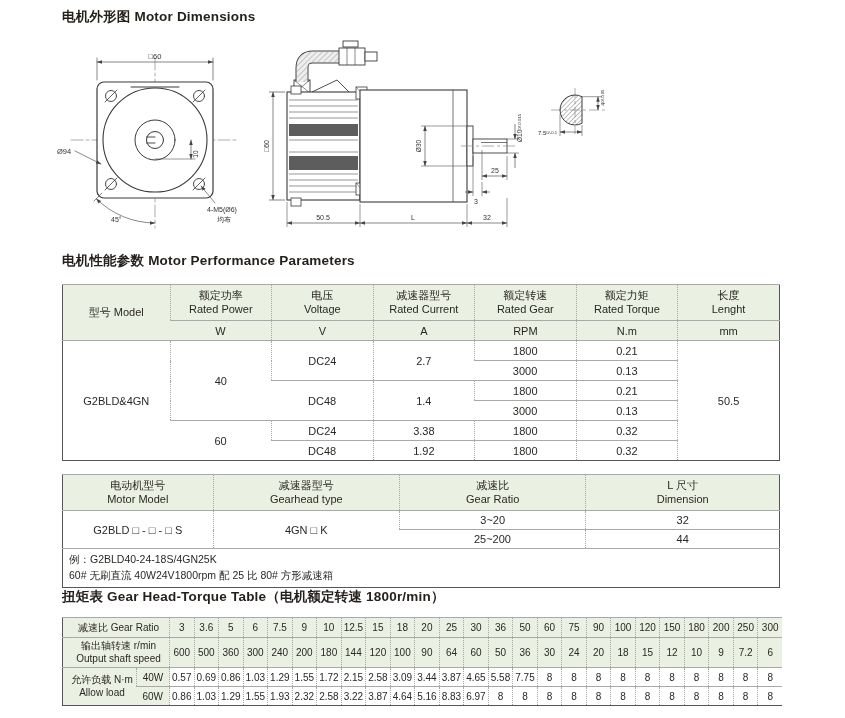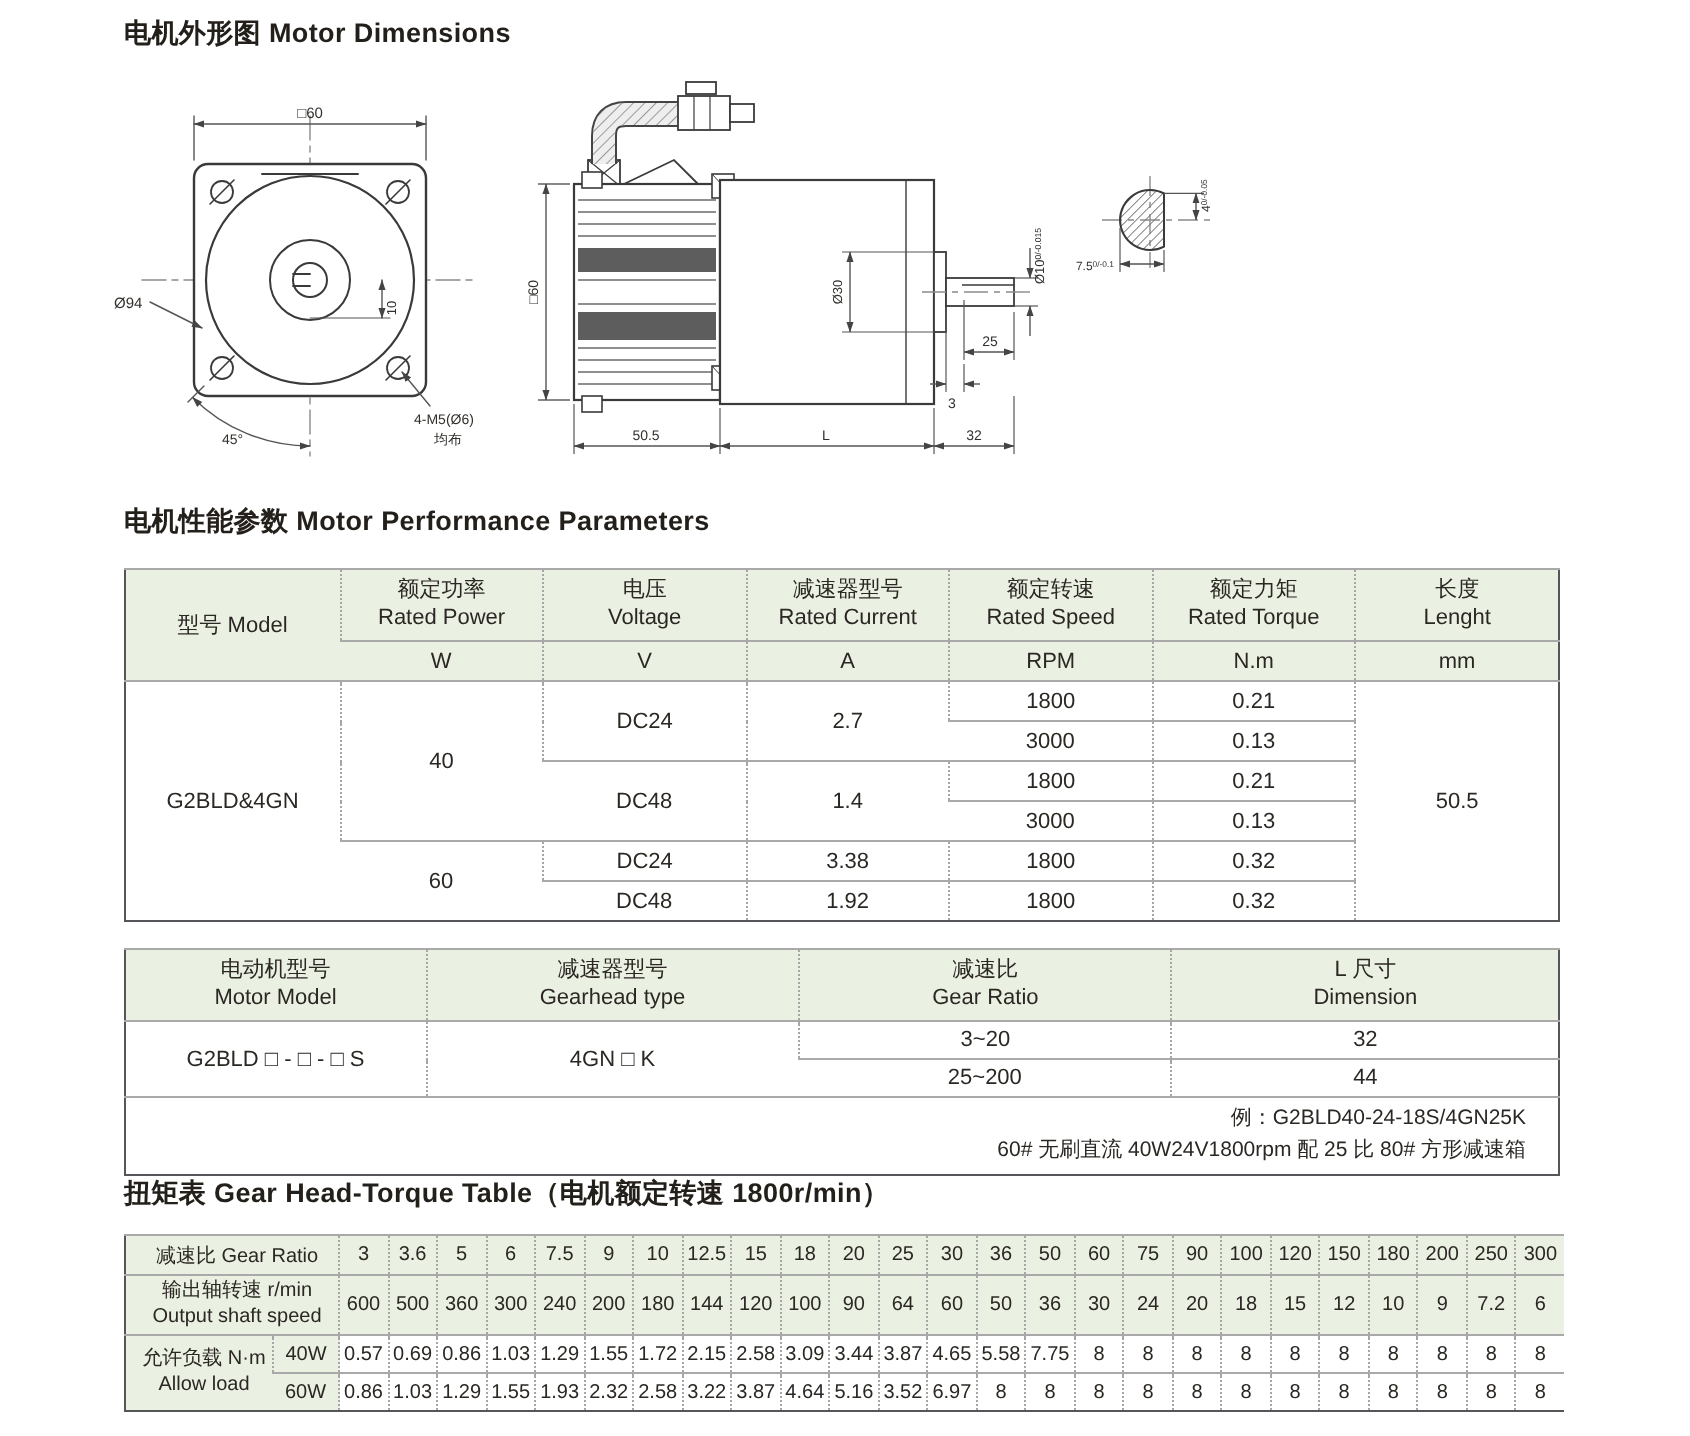--- a/index.html
+++ b/index.html
@@ -20,21 +20,21 @@
   th,td{border-left:1px dotted #a6a6a6;border-top:1px solid #a9a9a9;text-align:center;vertical-align:middle;font-weight:400;padding:1px 2px;color:#2b2824;}
   tr>th:first-child,tr>td:first-child{border-left:none;}
   thead th{background:#eaf0e2;}
   .greenbg{background:#eaf0e2;}
   .hrow1{height:36px;}
   .hrow2{height:20px;}
   .brow{height:20px;}
   .h2line div{line-height:1.25;}
   #gear-table .hrow1{height:36px;}
   #gear-table .brow{height:19px;}
-  .note-cell{text-align:right;padding:3px 16px;font-size:10.5px;line-height:1.5;height:32px;}
+  .note-cell{text-align:left;padding:3px 6px;font-size:10.5px;line-height:1.5;height:32px;}
   #torque-table td,#torque-table th{padding:1px 0;}
   #torque-table .trow1{height:20px;}
   #torque-table .trow2{height:30px;}
   #torque-table .trow3,#torque-table .trow4{height:19px;}
   #torque-table th{font-weight:400;}
   .tleft{text-align:center;padding-left:5px !important;}
 </style>
 </head>
 <body>
 
@@ -237,21 +237,21 @@
         <th>
             <div>电压</div>
             <div>Voltage</div>
           </th>
         <th>
             <div>减速器型号</div>
             <div>Rated Current</div>
           </th>
         <th>
             <div>额定转速</div>
-            <div>Rated Speed</div>
+            <div>Rated Gear</div>
           </th>
         <th>
             <div>额定力矩</div>
             <div>Rated Torque</div>
           </th>
         <th>
             <div>长度</div>
             <div>Lenght</div>
           </th>
       </tr>
@@ -456,21 +456,21 @@
           <td>1.03</td>
           <td>1.29</td>
           <td>1.55</td>
           <td>1.93</td>
           <td>2.32</td>
           <td>2.58</td>
           <td>3.22</td>
           <td>3.87</td>
           <td>4.64</td>
           <td>5.16</td>
-          <td>3.52</td>
+          <td>8.83</td>
           <td>6.97</td>
           <td>8</td>
           <td>8</td>
           <td>8</td>
           <td>8</td>
           <td>8</td>
           <td>8</td>
           <td>8</td>
           <td>8</td>
           <td>8</td>

